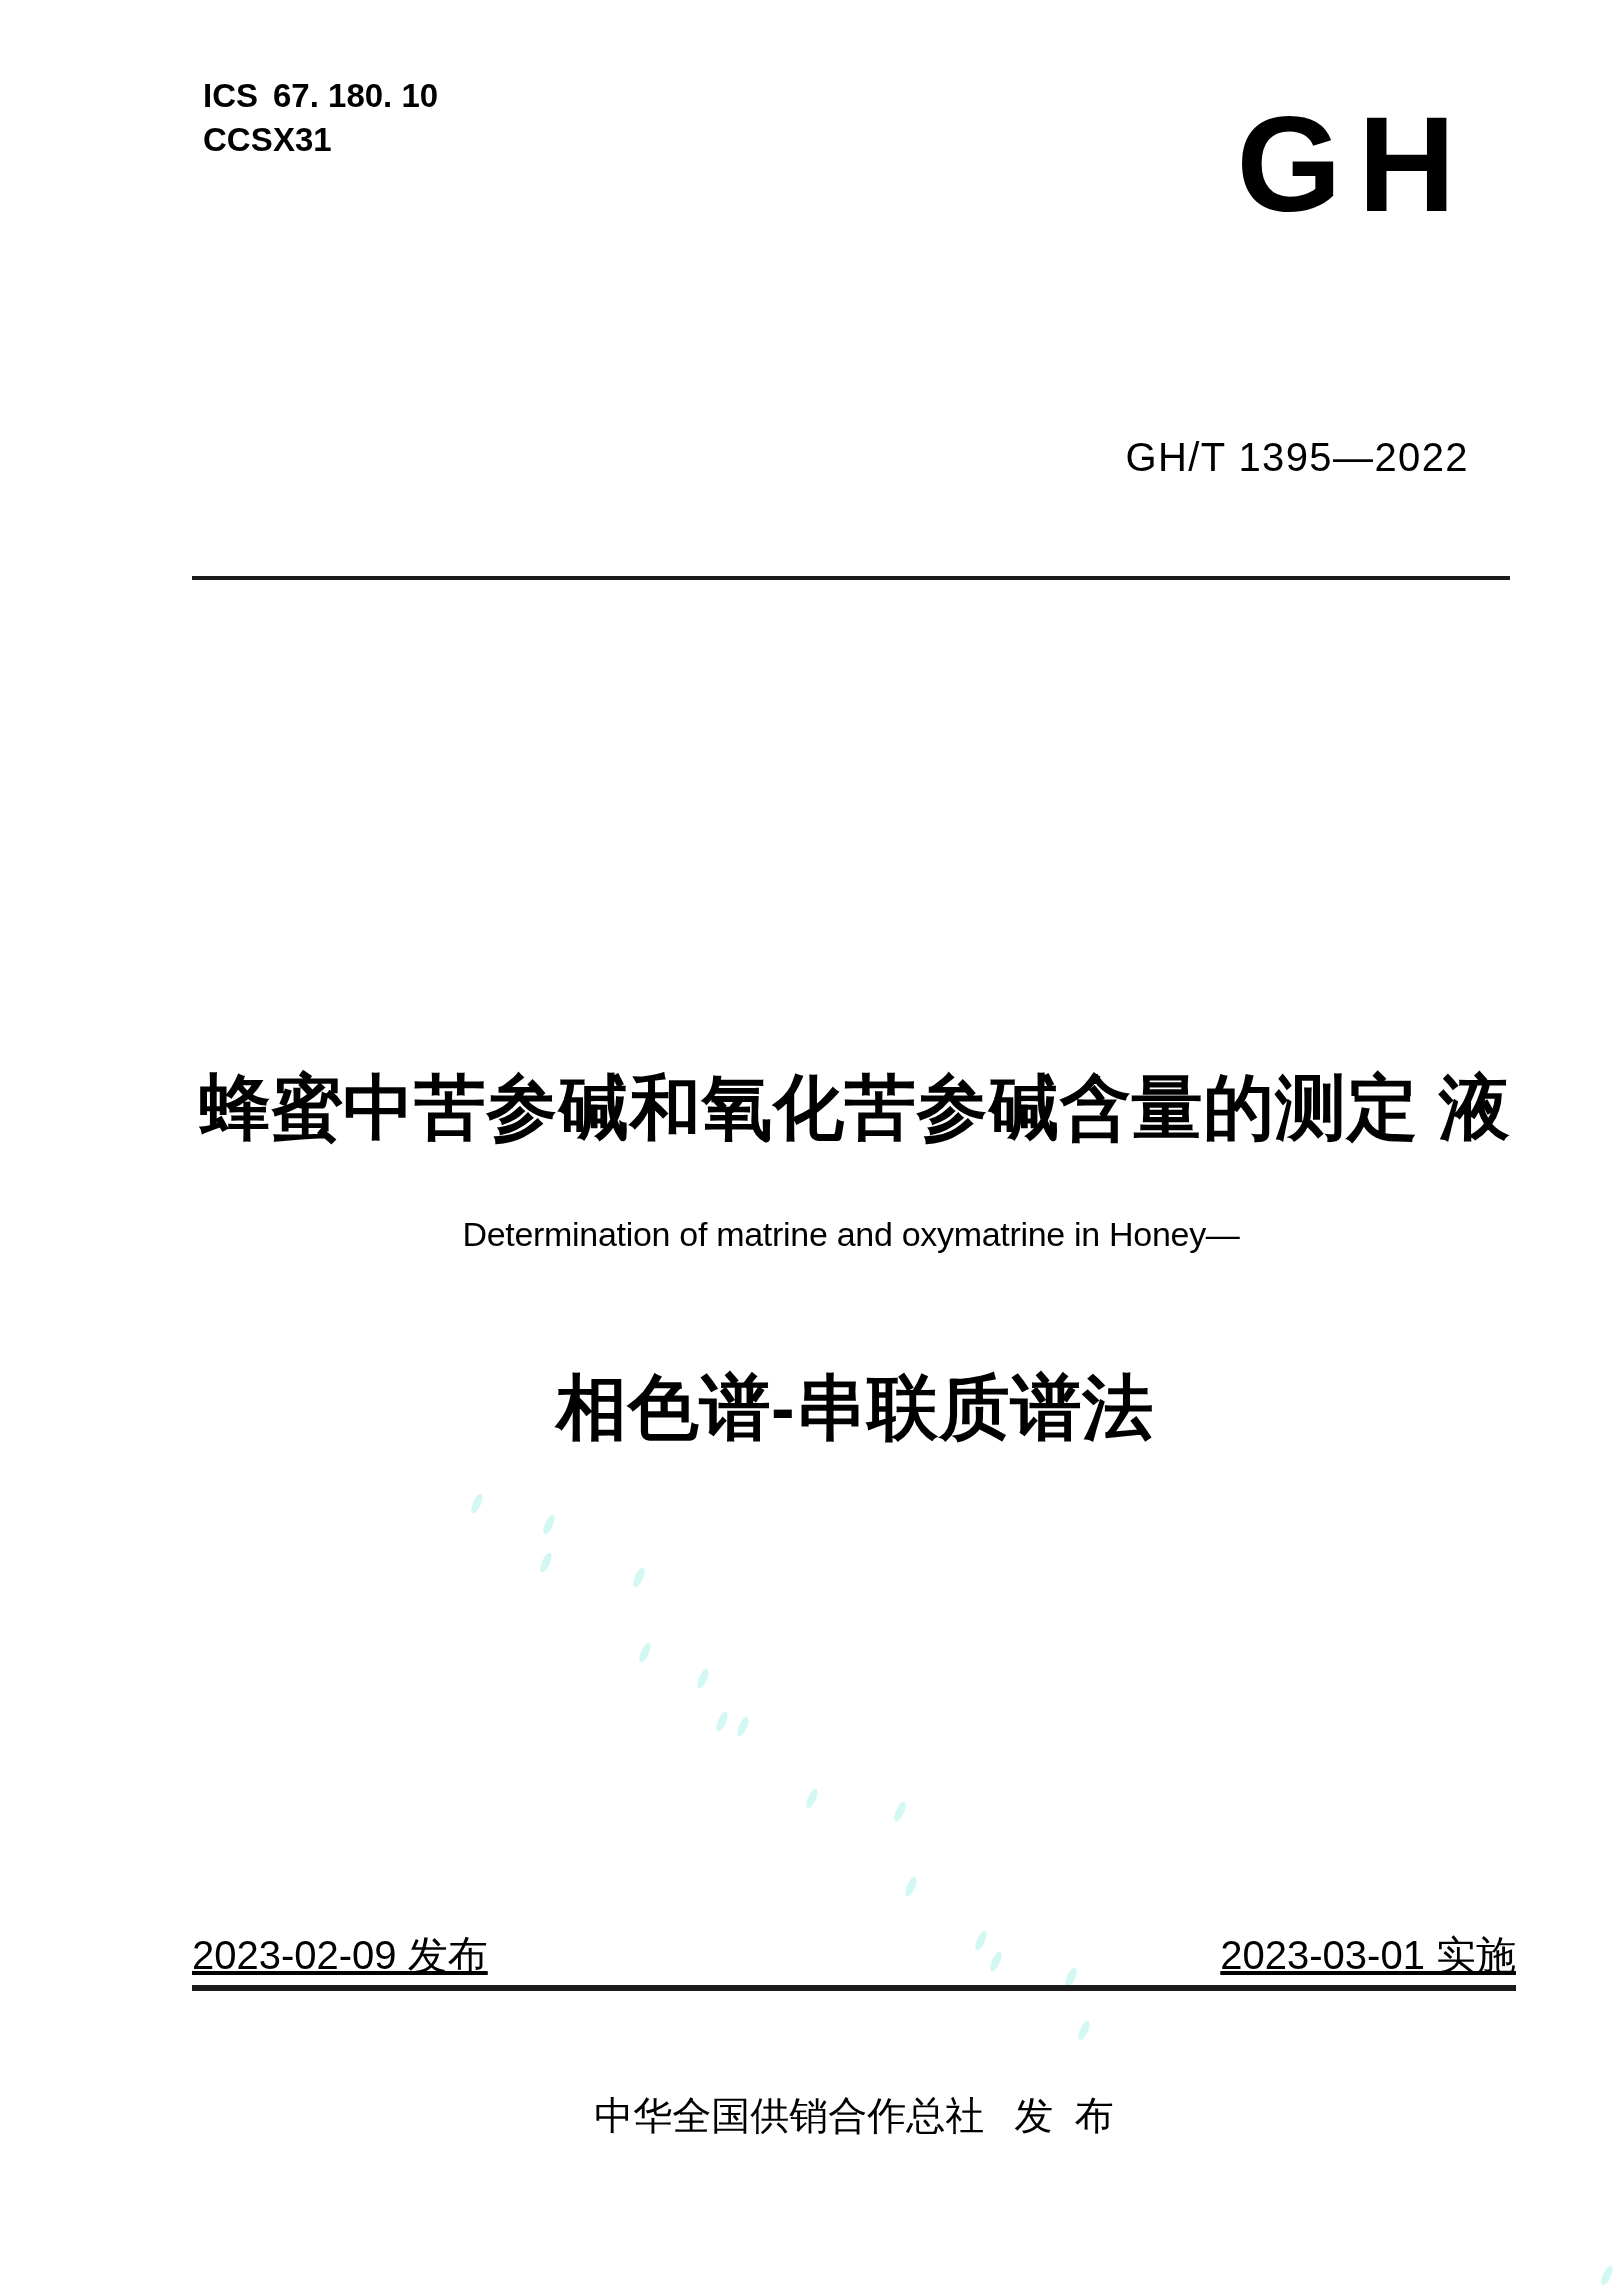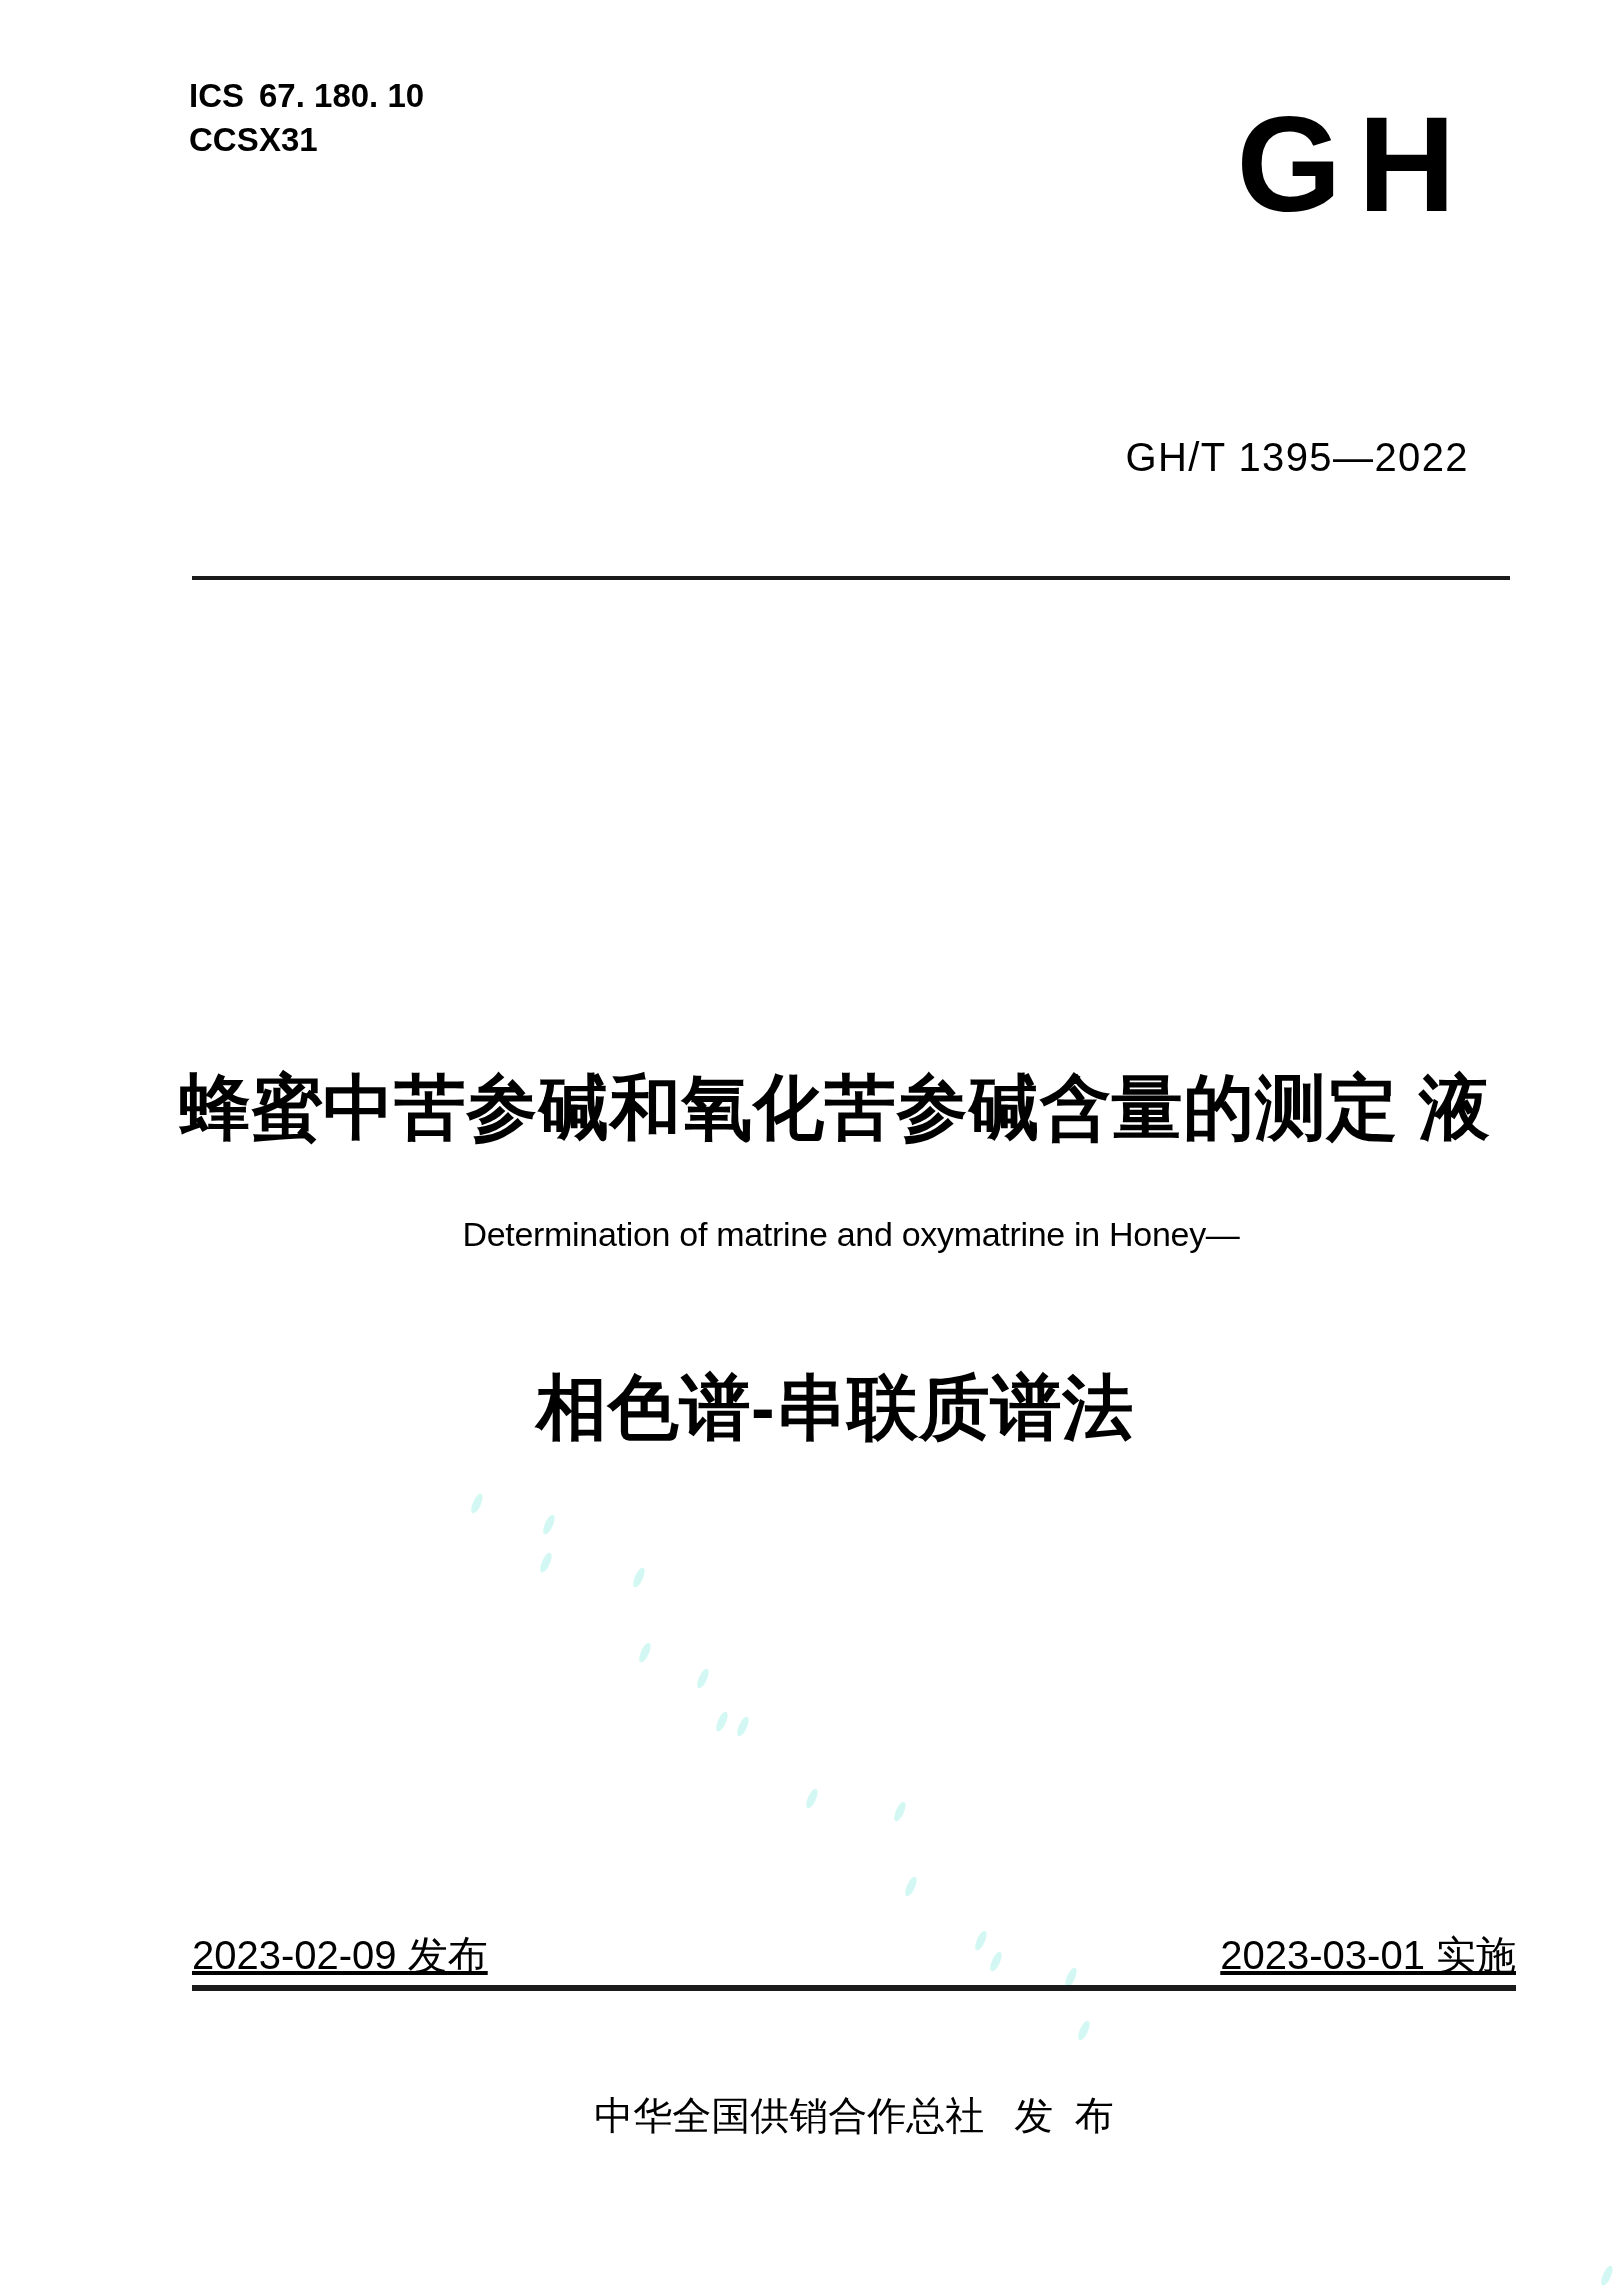--- a/index.html
+++ b/index.html
@@ -7,21 +7,21 @@
     position:relative;
     width:1624px;height:2295px;
     background:#ffffff;
     color:#000;
     font-family:"Liberation Sans", sans-serif;
     overflow:hidden;
   }
 
   
   .ics-block{
-    position:absolute;left:189px;top:74px;
+    position:absolute;left:203px;top:74px;
     font-size:33px;font-weight:bold;line-height:44px;
     white-space:nowrap;
   }
   .ics-row .cls-label{display:inline-block;width:70px;}
 
   
   .logo{
     position:absolute;top:97px;right:152px;
     font-size:135px;font-weight:bold;letter-spacing:16.5px;
     line-height:1;white-space:nowrap;
@@ -40,21 +40,21 @@
     position:absolute;top:435px;right:155px;
     font-size:40px;letter-spacing:1.4px;white-space:nowrap;margin-left:18px;
   }
 
   .rule{position:absolute;background:#1b1b1b;}
   .rule-top{left:192px;top:576px;width:1318px;height:4.1px;}
   .rule-bottom{left:192px;top:1985px;width:1324px;height:5.5px;}
 
   
   .title-zh{
-    position:absolute;left:176px;top:858px;width:1318px;
+    position:absolute;left:196px;top:858px;width:1318px;
     text-align:center;font-size:71px;font-weight:bold;
     line-height:100px;letter-spacing:0.7px;white-space:pre;
   }
 
   
   .title-en{
     position:absolute;left:192px;top:1102px;width:1318px;
     text-align:center;font-size:34px;font-weight:normal;
     line-height:53px;letter-spacing:-0.3px;white-space:pre;
   }

